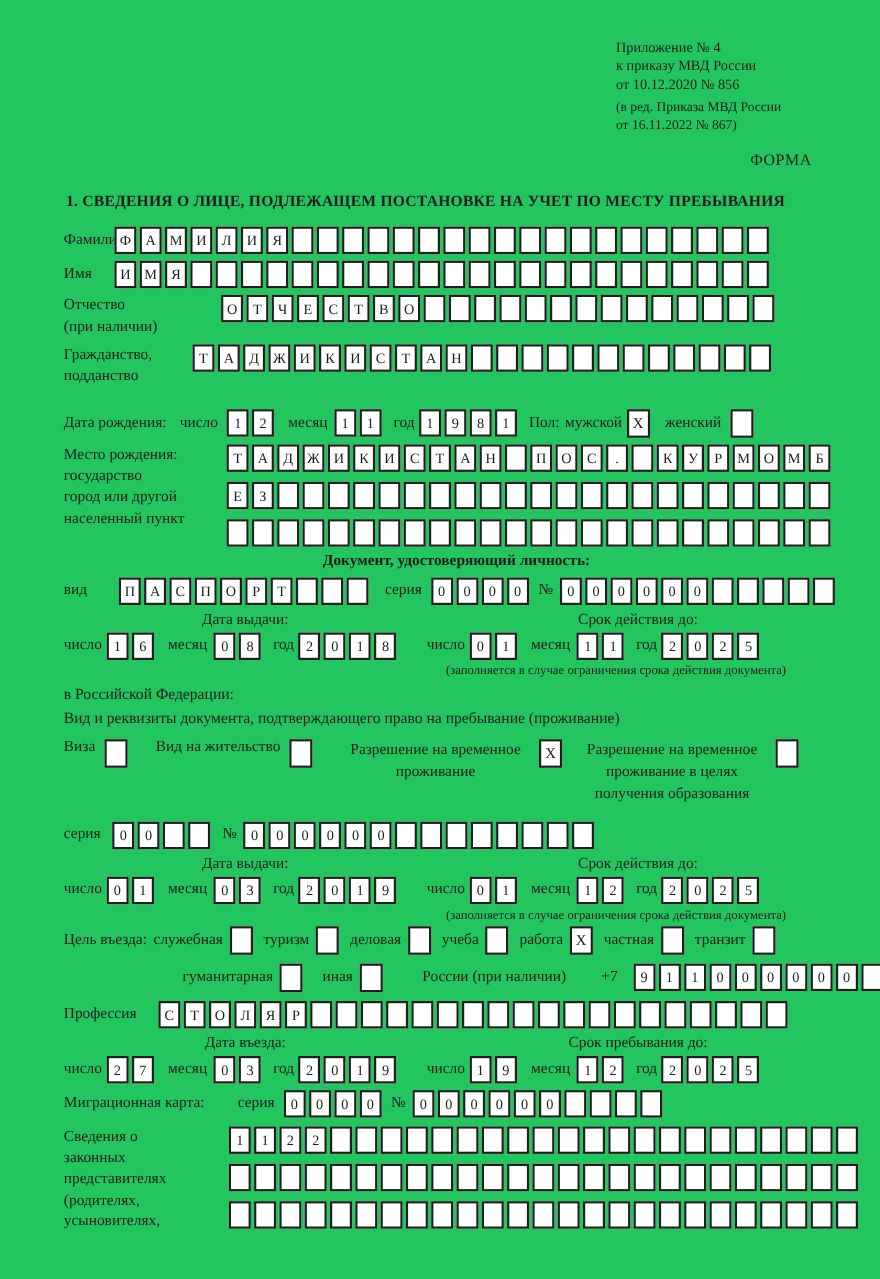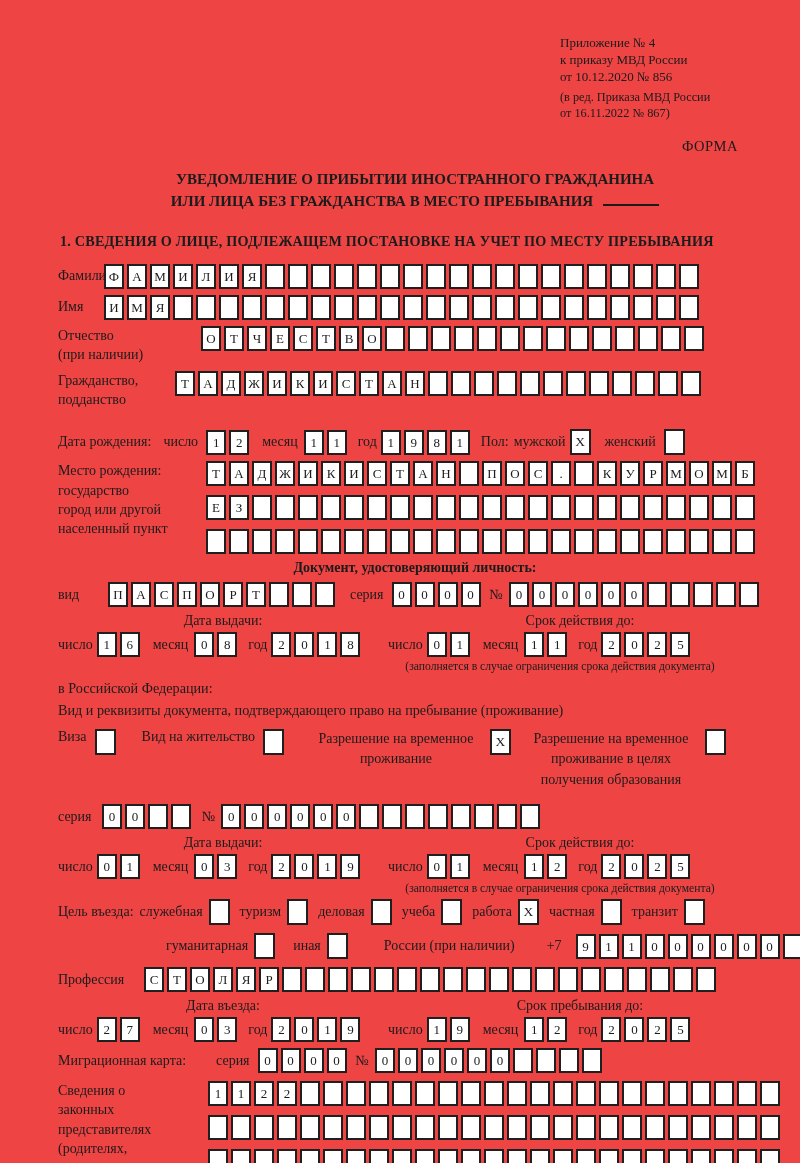--- a/index.html
+++ b/index.html
@@ -1,17 +1,17 @@
 <!DOCTYPE html>
 <html><head>
 <meta charset="utf-8">
 <style>
   html,body{margin:0;padding:0;background:#888;}
   .page{
-    width:800px;height:1163px;background:#ef4444;color:#1b1b1b;
+    width:800px;height:1163px;background:#22c55e;color:#1b1b1b;
     font-family:"Liberation Serif","DejaVu Serif",serif;
     box-sizing:border-box;padding:34px 28px 14px 58px;position:relative;
     margin:0 auto;overflow:hidden;font-size:14px;
   }
   .appendix{width:200px;margin-left:auto;margin-right:12px;font-size:13px;line-height:1.32;}
   .appendix .amend{font-size:12.3px;margin-top:5px;line-height:1.3;}
   .forma{text-align:right;font-weight:normal;font-size:14.5px;margin:16px 34px 0 0;letter-spacing:.5px;}
   .title{ text-align:center;font-weight:bold;font-size:15px;line-height:1.45;margin-top:14px;}
   .title .uline{display:inline-block;width:56px;border-bottom:2px solid #1b1b1b;margin-left:10px;}
   .sect{font-weight:bold;font-size:14.2px;margin:20px 0 14px 2px;letter-spacing:.2px;}
@@ -60,24 +60,20 @@
     <div>к приказу МВД России</div>
     <div>от 10.12.2020 № 856</div>
     <div class="amend">
       <div>(в ред. Приказа МВД России</div>
       <div>от 16.11.2022 № 867)</div>
     </div>
   </div>
 
   <div class="forma">ФОРМА</div>
 
-  <div class="title">
-    <div>УВЕДОМЛЕНИЕ О ПРИБЫТИИ ИНОСТРАННОГО ГРАЖДАНИНА</div>
-    <div><span>ИЛИ ЛИЦА БЕЗ ГРАЖДАНСТВА В МЕСТО ПРЕБЫВАНИЯ</span><span class="uline"></span></div>
-  </div>
 
   <div class="sect">1. СВЕДЕНИЯ О ЛИЦЕ, ПОДЛЕЖАЩЕМ ПОСТАНОВКЕ НА УЧЕТ ПО МЕСТУ ПРЕБЫВАНИЯ</div>
 
   <div class="frow">
     <span class="flabel" style="width:46px;">Фамилия</span>
     <span class="cells">
         <span class="cell">Ф</span>
         <span class="cell">А</span>
         <span class="cell">М</span>
         <span class="cell">И</span>

